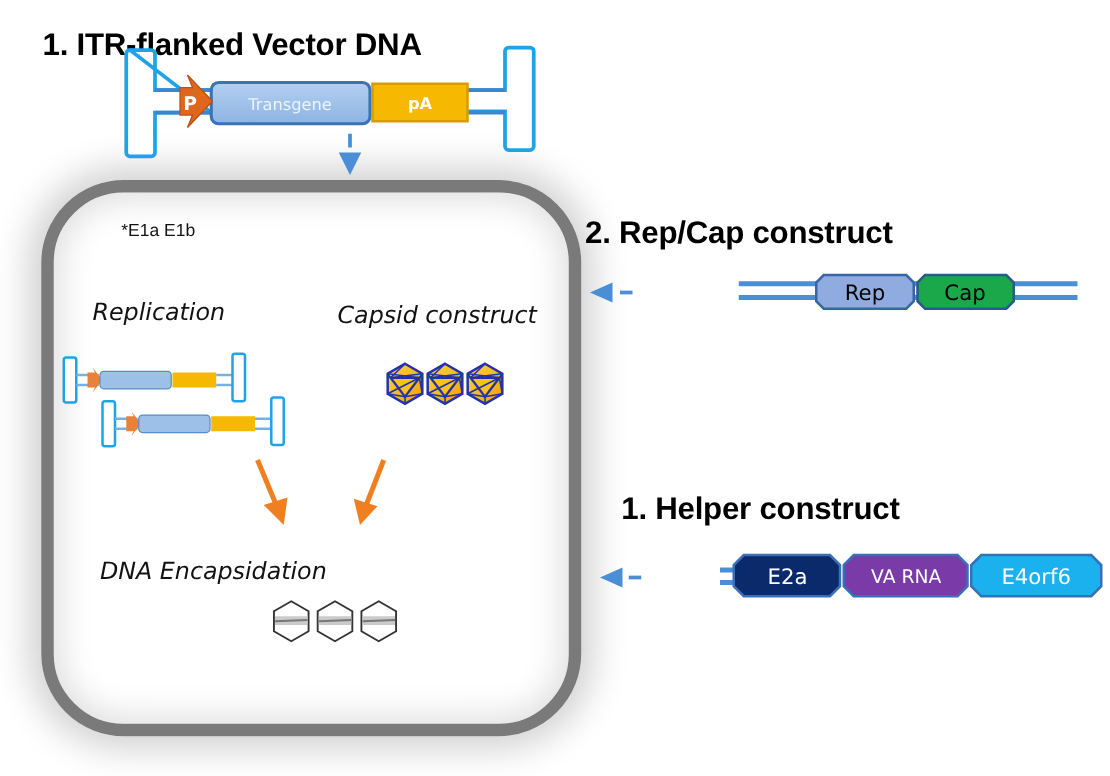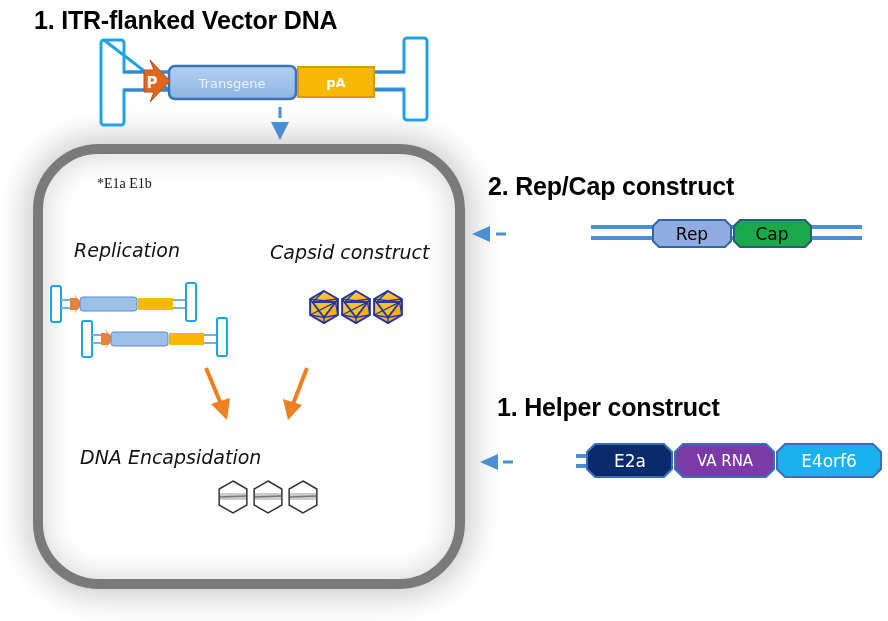--- a/index.html
+++ b/index.html
@@ -1,29 +1,29 @@
 <!DOCTYPE html>
 <html><head>
 <meta charset="utf-8">
 <style>
   html, body { margin:0; padding:0; background:#ffffff; }
   body { width:888px; height:621px; position:relative; overflow:hidden; font-family:"Liberation Sans", sans-serif; }
   .title { position:absolute; font-family:"Liberation Sans", sans-serif; font-weight:bold; color:#000; font-size:25px; letter-spacing:-0.2px; white-space:nowrap; }
   .label-it { position:absolute; font-family:"DejaVu Sans", sans-serif; font-style:italic; font-size:19px; color:#111; white-space:nowrap; }
-  .mono { position:absolute; font-family:Liberation Serif, serif; font-size:14px; color:#111; white-space:nowrap; }
+  .mono { position:absolute; font-family:Liberation Sans, sans-serif; font-size:14px; color:#111; white-space:nowrap; }
   svg { position:absolute; left:0; top:0; }
   .cell-shadow { position:absolute; left:33px; top:144px; width:432px; height:445px; border-radius:66px; box-shadow: 0 0 28px 10px rgba(0,0,0,0.18); }
   .cell { position:absolute; left:33px; top:144px; width:412px; height:425px; border:10px solid #7a7a7a; border-radius:66px; background:#fff; box-shadow: inset 0 0 26px 6px rgba(0,0,0,0.13); }
   .box-text { font-family:"DejaVu Sans", sans-serif; }
 </style>
 </head>
 <body>
 
-<div class="title" style="left:34px; top:6px;">1. ITR-flanked Vector DNA</div>
-<div class="title" style="left:488px; top:172px;">2. Rep/Cap construct</div>
+<div class="title" style="left:34px; top:22px;">1. ITR-flanked Vector DNA</div>
+<div class="title" style="left:468px; top:172px;">2. Rep/Cap construct</div>
 <div class="title" style="left:497px; top:393px;">1. Helper construct</div>
 
 <div class="cell-shadow"></div>
 <div class="cell"></div>
 
 <div class="mono" style="left:97px; top:176px;">*E1a  E1b</div>
 <div class="label-it" style="left:74px; top:239px;">Replication</div>
 <div class="label-it" style="left:270px; top:241px;">Capsid construct</div>
 <div class="label-it" style="left:80px; top:446px;">DNA Encapsidation</div>
 

